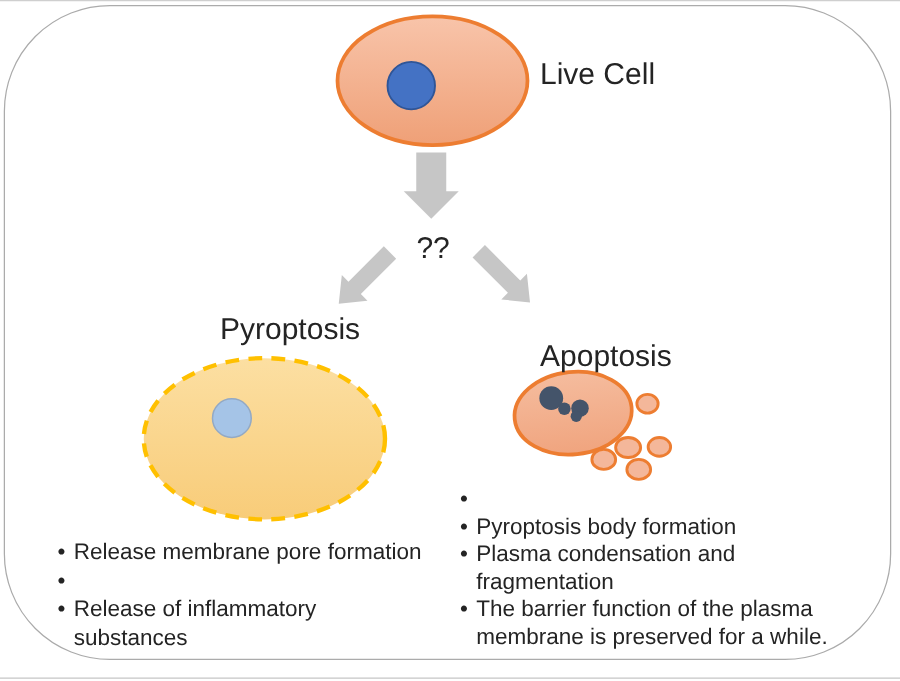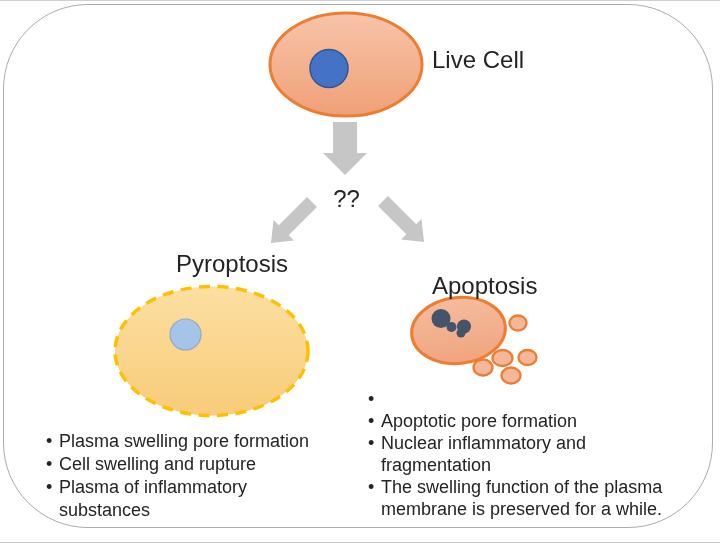--- a/index.html
+++ b/index.html
@@ -91,43 +91,42 @@
 
   <div class="label q-label" style="left:306px;top:185px;width:81px;">??</div>
 
   <div class="label" style="left:176px;top:250px;">Pyroptosis</div>
 
   <div class="label" style="left:432px;top:252px;margin-top:20px;">Apoptosis</div>
 
   <ul class="bullet-list list-left">
     <li>
       <span class="dot">•</span>
-      <span>Plasma swelling pore formation</span>
+      <span>Release membrane pore formation</span>
     </li>
     <li>
       <span class="dot">•</span>
-      <span>Cell swelling and rupture</span>
     </li>
     <li>
       <span class="dot">•</span>
-      <span>Plasma of inflammatory substances</span>
+      <span>Release of inflammatory substances</span>
     </li>
   </ul>
 
   <ul class="bullet-list list-right">
     <li>
       <span class="dot">•</span>
     </li>
     <li>
       <span class="dot">•</span>
-      <span>Apoptotic pore formation</span>
+      <span>Pyroptosis body formation</span>
     </li>
     <li>
       <span class="dot">•</span>
-      <span>Nuclear inflammatory and fragmentation</span>
+      <span>Plasma condensation and fragmentation</span>
     </li>
     <li>
       <span class="dot">•</span>
-      <span>The swelling function of the plasma membrane is preserved for a while.</span>
+      <span>The barrier function of the plasma membrane is preserved for a while.</span>
     </li>
   </ul>
 
 </div>
 
 </body></html>

